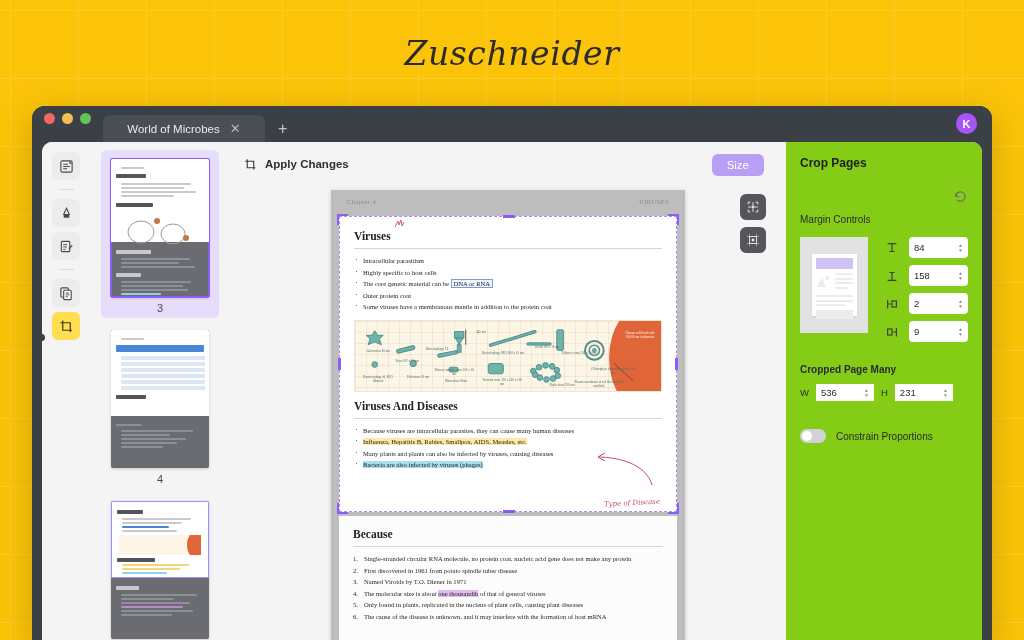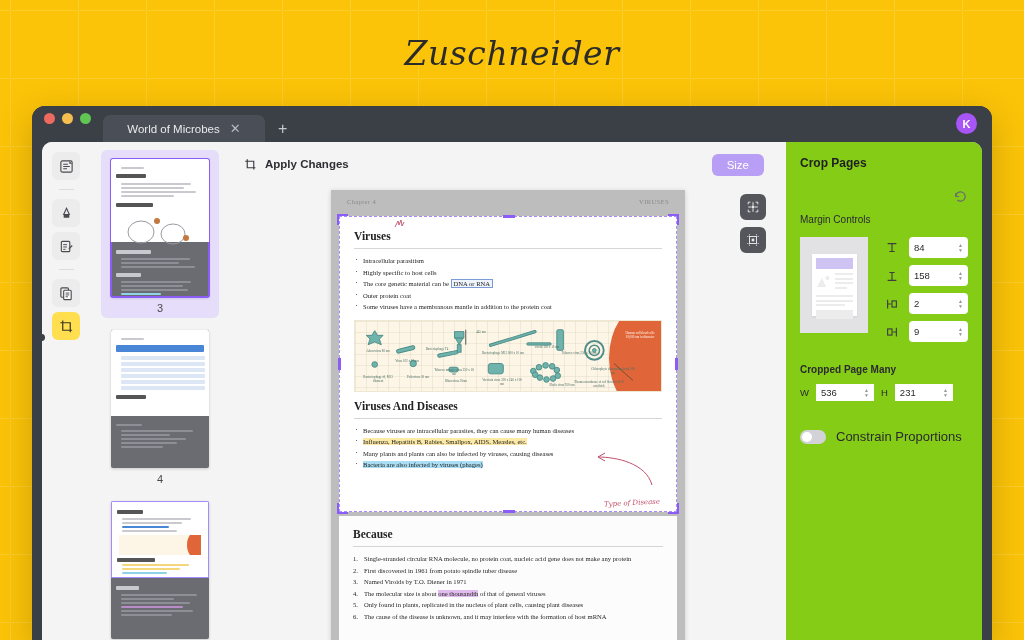--- a/index.html
+++ b/index.html
@@ -225,21 +225,21 @@
     width: 58px; height: 17px; background: #fff; border-radius: 0;
     display: flex; align-items: center; padding: 0 5px;
     font-size: 9.5px; color: #2a2a2e; position: relative;
   }
   .toggle-row { display: flex; align-items: center; gap: 10px; margin-top: 28px; }
   .toggle {
     width: 26px; height: 14px; border-radius: 7px; background: #d3d3d7;
     position: relative;
   }
   .toggle .knob { position: absolute; left: 2px; top: 2px; width: 10px; height: 10px; border-radius: 50%; background: #fff; }
-  .toggle-lbl { font-size: 13px; color: #2a2a2e; }
+  .toggle-lbl { font-size: 10px; color: #2a2a2e; }
 </style>
 </head>
 <body>
 
 <div class="hero">
   <div class="hero-title">
     <span class="script">Zuschneider</span>
   </div>
 </div>
 

